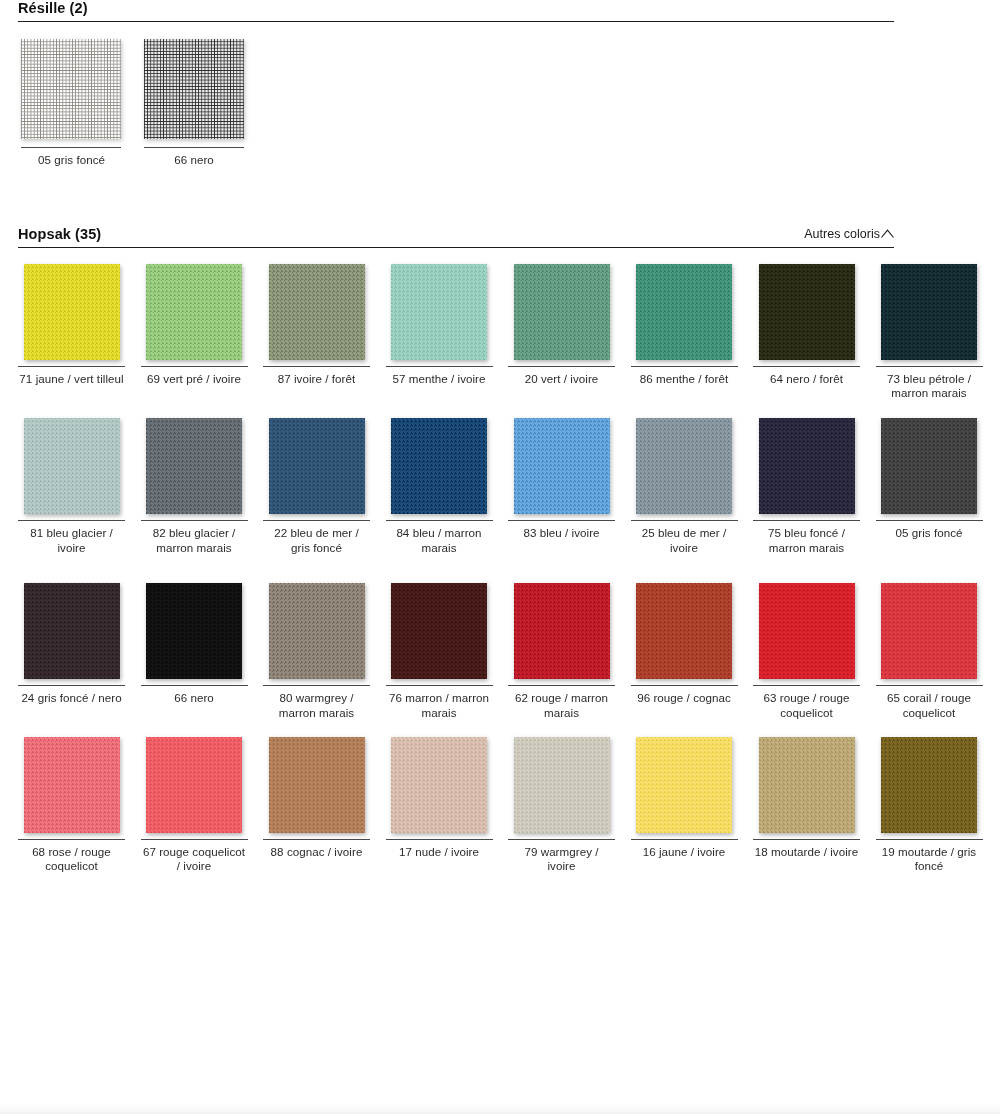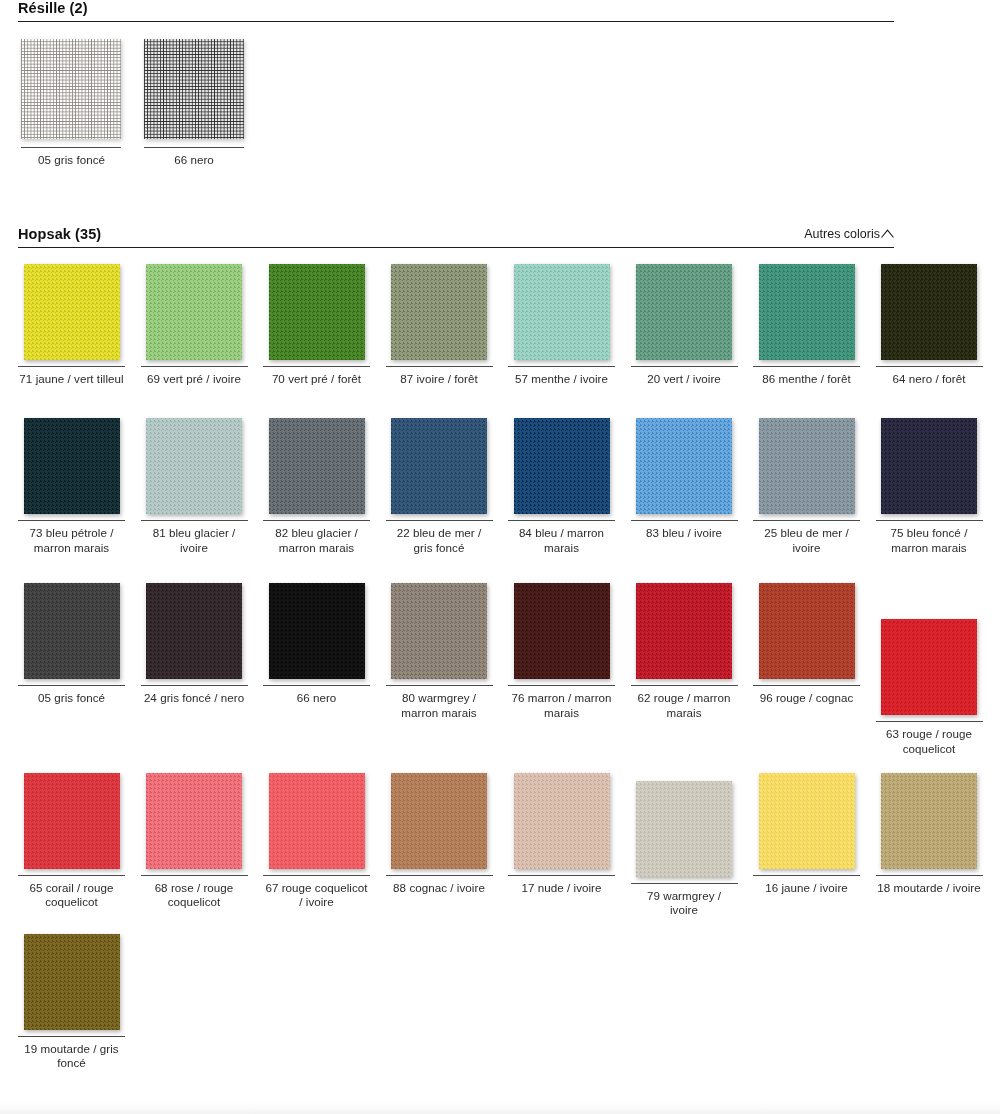--- a/index.html
+++ b/index.html
@@ -155,29 +155,20 @@
             <div class="sw">
               <div class="sw-inner pinked" style="background: linear-gradient(45deg, rgb(116, 180, 94) 25%, transparent 25%, transparent 75%, rgb(116, 180, 94) 75%) 0% 0% / 4px 4px, linear-gradient(45deg, transparent 25%, rgb(158, 207, 132) 25%, rgb(158, 207, 132) 75%, transparent 75%) 0% 0% / 4px 4px, linear-gradient(rgb(139, 196, 115), rgb(139, 196, 115)) 0% 0% / 100% 100%;"></div>
             </div>
           </div>
           <div class="lbl-rule"></div>
           <div class="lbl">69 vert pré / ivoire</div>
         </div>
         <div class="cell" style="padding-bottom: 16px;">
           <div class="sw-wrap">
             <div class="sw">
-              <div class="sw-inner pinked" style="background: linear-gradient(45deg, rgb(47, 100, 32) 25%, transparent 25%, transparent 75%, rgb(47, 100, 32) 75%) 0% 0% / 4px 4px, linear-gradient(45deg, transparent 25%, rgb(77, 139, 40) 25%, rgb(77, 139, 40) 75%, transparent 75%) 0% 0% / 4px 4px, linear-gradient(rgb(62, 120, 36), rgb(62, 120, 36)) 0% 0% / 100% 100%;"></div>
-            </div>
-          </div>
-          <div class="lbl-rule"></div>
-          <div class="lbl">70 vert pré / forêt</div>
-        </div>
-        <div class="cell" style="padding-bottom: 16px;">
-          <div class="sw-wrap">
-            <div class="sw">
               <div class="sw-inner pinked" style="background: linear-gradient(45deg, rgb(109, 119, 96) 25%, transparent 25%, transparent 75%, rgb(109, 119, 96) 75%) 0% 0% / 4px 4px, linear-gradient(45deg, transparent 25%, rgb(147, 156, 124) 25%, rgb(147, 156, 124) 75%, transparent 75%) 0% 0% / 4px 4px, linear-gradient(rgb(130, 139, 109), rgb(130, 139, 109)) 0% 0% / 100% 100%;"></div>
             </div>
           </div>
           <div class="lbl-rule"></div>
           <div class="lbl">87 ivoire / forêt</div>
         </div>
         <div class="cell" style="padding-bottom: 16px;">
           <div class="sw-wrap">
             <div class="sw">
               <div class="sw-inner pinked" style="background: linear-gradient(45deg, rgb(124, 188, 171) 25%, transparent 25%, transparent 75%, rgb(124, 188, 171) 75%) 0% 0% / 4px 4px, linear-gradient(45deg, transparent 25%, rgb(159, 211, 197) 25%, rgb(159, 211, 197) 75%, transparent 75%) 0% 0% / 4px 4px, linear-gradient(rgb(140, 199, 184), rgb(140, 199, 184)) 0% 0% / 100% 100%;"></div>
@@ -341,21 +332,21 @@
         </div>
         <div class="cell" style="padding-bottom: 16px;">
           <div class="sw-wrap">
             <div class="sw">
               <div class="sw-inner pinked" style="background: linear-gradient(45deg, rgb(147, 47, 34) 25%, transparent 25%, transparent 75%, rgb(147, 47, 34) 75%) 0% 0% / 4px 4px, linear-gradient(45deg, transparent 25%, rgb(179, 69, 46) 25%, rgb(179, 69, 46) 75%, transparent 75%) 0% 0% / 4px 4px, linear-gradient(rgb(165, 58, 40), rgb(165, 58, 40)) 0% 0% / 100% 100%;"></div>
             </div>
           </div>
           <div class="lbl-rule"></div>
           <div class="lbl">96 rouge / cognac</div>
         </div>
-        <div class="cell" style="padding-bottom: 16px; margin-top: 36px;">
+        <div class="cell" style="padding-bottom: 16px;">
           <div class="sw-wrap">
             <div class="sw">
               <div class="sw-inner pinked" style="background: linear-gradient(45deg, rgb(196, 22, 31) 25%, transparent 25%, transparent 75%, rgb(196, 22, 31) 75%) 0% 0% / 4px 4px, linear-gradient(45deg, transparent 25%, rgb(221, 37, 48) 25%, rgb(221, 37, 48) 75%, transparent 75%) 0% 0% / 4px 4px, linear-gradient(rgb(209, 29, 39), rgb(209, 29, 39)) 0% 0% / 100% 100%;"></div>
             </div>
           </div>
           <div class="lbl-rule"></div>
           <div class="lbl">63 rouge / rouge coquelicot</div>
         </div>
         <div class="cell" style="padding-bottom: 16px;">
           <div class="sw-wrap">
@@ -395,21 +386,21 @@
         </div>
         <div class="cell" style="padding-bottom: 16px;">
           <div class="sw-wrap">
             <div class="sw">
               <div class="sw-inner pinked" style="background: linear-gradient(45deg, rgb(199, 167, 149) 25%, transparent 25%, transparent 75%, rgb(199, 167, 149) 75%) 0% 0% / 4px 4px, linear-gradient(45deg, transparent 25%, rgb(221, 195, 180) 25%, rgb(221, 195, 180) 75%, transparent 75%) 0% 0% / 4px 4px, linear-gradient(rgb(211, 181, 165), rgb(211, 181, 165)) 0% 0% / 100% 100%;"></div>
             </div>
           </div>
           <div class="lbl-rule"></div>
           <div class="lbl">17 nude / ivoire</div>
         </div>
-        <div class="cell" style="padding-bottom: 16px; margin-top: 8px;">
+        <div class="cell" style="padding-bottom: 16px;">
           <div class="sw-wrap">
             <div class="sw">
               <div class="sw-inner pinked" style="background: linear-gradient(45deg, rgb(188, 184, 169) 25%, transparent 25%, transparent 75%, rgb(188, 184, 169) 75%) 0% 0% / 4px 4px, linear-gradient(45deg, transparent 25%, rgb(210, 207, 194) 25%, rgb(210, 207, 194) 75%, transparent 75%) 0% 0% / 4px 4px, linear-gradient(rgb(199, 195, 182), rgb(199, 195, 182)) 0% 0% / 100% 100%;"></div>
             </div>
           </div>
           <div class="lbl-rule"></div>
           <div class="lbl">79 warmgrey / ivoire</div>
         </div>
         <div class="cell" style="padding-bottom: 16px;">
           <div class="sw-wrap">

